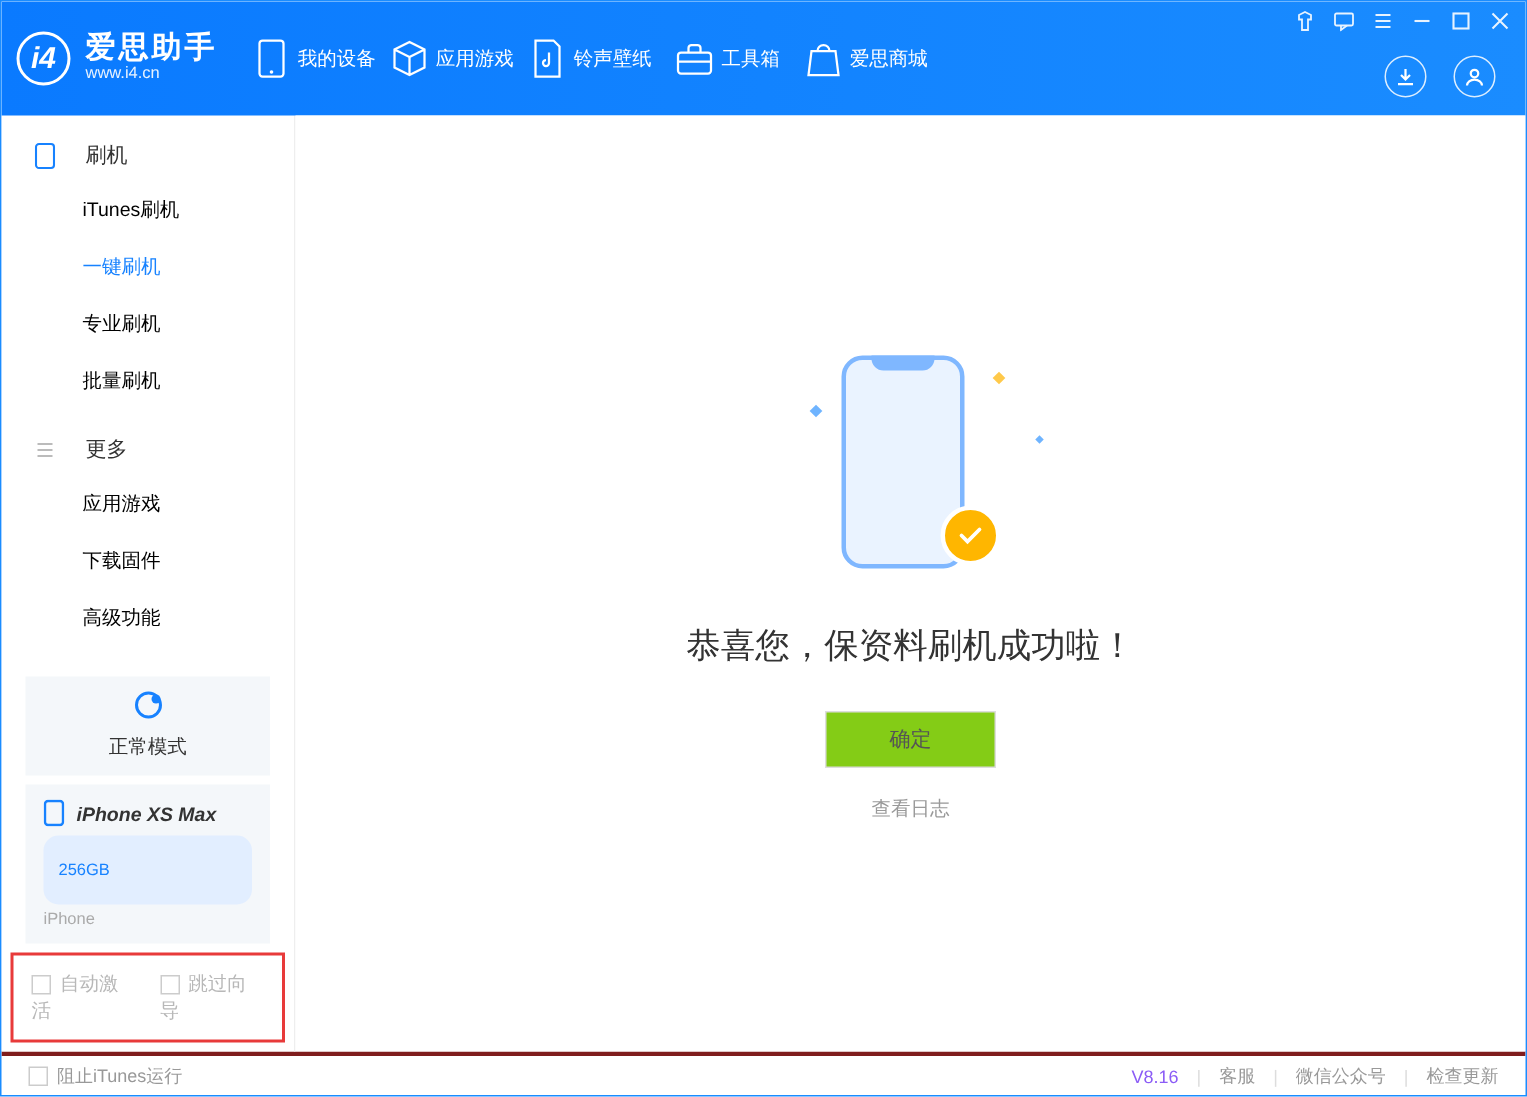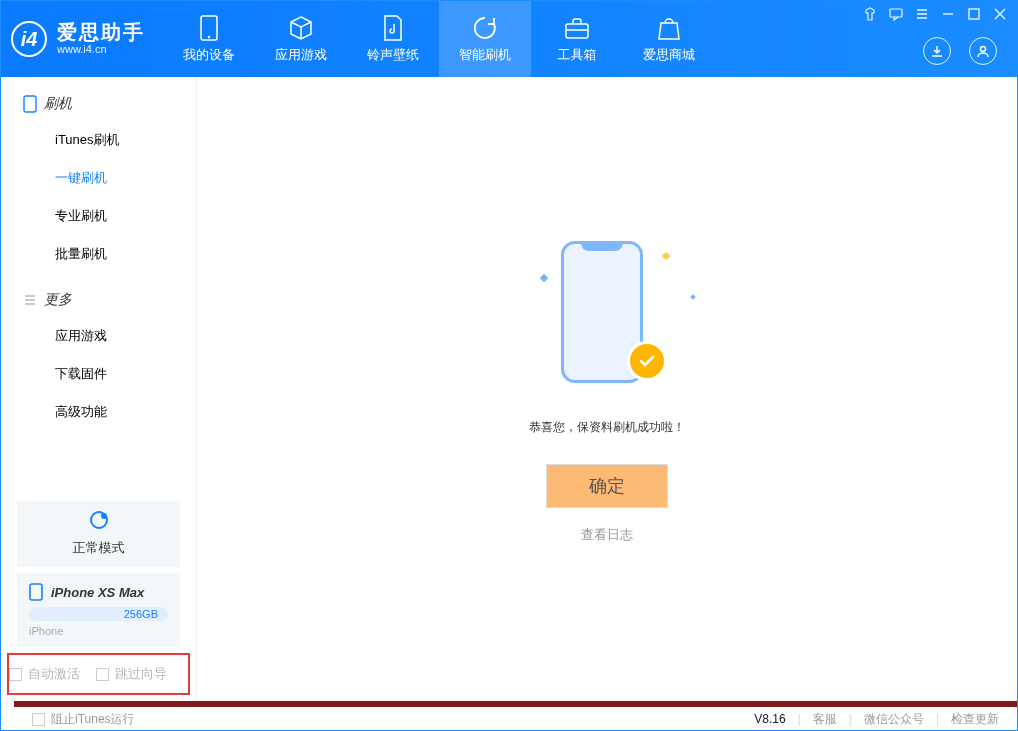--- a/index.html
+++ b/index.html
@@ -7,70 +7,70 @@
 
 
 .header { height: 76px; background: linear-gradient(to right, #0a7aff, #1a8cff); display: flex; align-items: center; position: relative; color: #fff; }
 .logo-area { display: flex; align-items: flex-start; padding: 0 18px 0 10px; }
 .logo-circle { width: 36px; height: 36px; border: 2.5px solid #fff; border-radius: 50%; display: flex; align-items: center; justify-content: center; font-weight: bold; font-size: 20px; margin-right: 10px; font-style: italic; }
 .logo-text { display: flex; flex-direction: column; line-height: 1.1; }
 .logo-title { font-size: 20px; font-weight: bold; letter-spacing: 2px; }
 .logo-sub { font-size: 11px; opacity: 0.9; }
 
 .nav-tabs { display: flex; height: 100%; }
-.nav-tab { width: 92px; height: 100%; display: flex; flex-direction: column; align-items: center; justify-content: center; gap: 5px; cursor: pointer; font-size: 13px; }
+.nav-tab { width: 92px; height: 100%; display: flex; flex-direction: row; align-items: center; justify-content: center; gap: 5px; cursor: pointer; font-size: 13px; }
 .nav-tab.active { background: rgba(255,255,255,0.18); }
 .nav-icon { width: 26px; height: 26px; display: flex; align-items: center; justify-content: center; }
 
 .window-controls { position: absolute; top: 6px; right: 10px; display: flex; gap: 12px; align-items: center; }
 .window-controls .wc { width: 14px; height: 14px; cursor: pointer; opacity: 0.9; display:flex; align-items:center; justify-content:center; }
 
 .header-actions { position: absolute; right: 20px; bottom: 12px; display: flex; gap: 18px; align-items: center; }
 .hact { width: 28px; height: 28px; border: 1.5px solid rgba(255,255,255,0.85); border-radius: 50%; display:flex; align-items:center; justify-content:center; cursor:pointer; }
 
 
 .body { display: flex; height: 624px; }
 
 .sidebar { width: 196px; border-right: 1px solid #eee; display: flex; flex-direction: column; background:#fff; }
-.side-section-title { display: flex; align-items: center; gap: 7px; padding: 18px 22px 8px 22px; font-size: 14px; color: #333; font-style: italic; }
+.side-section-title { display: flex; align-items: center; gap: 20px; padding: 18px 22px 8px 22px; font-size: 14px; color: #333; }
 .side-item { padding: 10px 22px 10px 54px; font-size: 13px; color: #000000; cursor: pointer; }
 .side-item.active { color: #1782ff; }
 
 .device-panel { margin-top: auto; }
 .mode-box, .device-box { background: #f4f7fa; margin: 6px 16px; padding: 10px 12px; font-size: 13px; color: #333; display:flex; flex-direction:column; gap:4px; }
 .mode-box { flex-direction: column; align-items:center; gap:10px; }
 .mode-icn { width:18px; height:18px; border:2px solid #1782ff; border-radius:50%; position:relative; }
 .mode-icn::after { content:""; position:absolute; width:6px; height:6px; background:#1782ff; border-radius:50%; top:0; right:-1px; }
 .dev-name { font-weight: bold; display:flex; align-items:center; gap:8px;font-style:italic; }
-.dev-badge { display:inline-block; background:#e2eeff; color:#1782ff; font-size:11px; border-radius:10px; padding:1px 10px; margin-top:2px;text-align:right; }
+.dev-badge { display:inline-block; background:#e2eeff; color:#1782ff; font-size:11px; border-radius:10px; padding:17px 10px; margin-top:2px; }
 .dev-sub { color:#aaa; font-size:11px; }
 
-.highlight-box { border: 2px solid #e83a3a; margin: 6px 6px 6px 6px; padding: 10px 0; display:flex; align-items:center; gap:16px; font-size:13px; color:#b8b8b8; }
+.highlight-box { border: 2px solid #e83a3a; margin: 6px 6px 6px 6px; padding: 10px 12px; display:flex; align-items:center; gap:16px; font-size:13px; color:#b8b8b8; }
 .chk { width:13px; height:13px; border:1px solid #ccc; display:inline-block; margin-right:6px; vertical-align:middle; }
 
 .main { flex: 1; position: relative; background:#fff; display:flex; flex-direction:column; align-items:center; justify-content:center; }
 .success-illust { width: 120px; height: 160px; position: relative; margin-bottom: 24px; }
 .phone-outline { position:absolute; left:14px; top:6px; width:82px; height:142px; border:3px solid #7fb7ff; border-radius:14px; background:#eaf3ff; }
 .phone-notch { position:absolute; left:34px; top:6px; width:42px; height:10px; background:#7fb7ff; border-radius:0 0 8px 8px; }
 .check-badge { position:absolute; right:0; bottom:14px; width:40px; height:40px; background:#ffb600; border-radius:50%; border:3px solid #fff; display:flex; align-items:center; justify-content:center; }
 .spark { position:absolute; width:6px; height:6px; background:#ffc94a; transform:rotate(45deg); }
 .spark.s1 { left:-6px; top:40px; background:#6fb4ff; }
 .spark.s2 { right:-2px; top:18px; }
 .spark.s3 { right:-28px; top:60px; background:#6fb4ff; width:4px; height:4px; }
 
-.success-text { font-size: 12px; color:#333; margin-bottom: 28px; }
-.ok-btn { border:1px solid #ddd; background:#fdba74; padding: 9px 42px; font-size:18px; color:#555; cursor:pointer; margin-bottom:18px; }
+.success-text { font-size: 23px; color:#333; margin-bottom: 28px; }
+.ok-btn { border:1px solid #ddd; background:#84cc16; padding: 9px 42px; font-size:14px; color:#555; cursor:pointer; margin-bottom:18px; }
 .log-link { font-size:13px; color:#999; cursor:pointer; text-decoration:none; }
 
 
-.footer { height: 30px; border-top:6px solid #7f1d1d; display:flex; align-items:center; padding:12px 18px; font-size:12px; color:#999;margin-left:13px; }
+.footer { height: 30px; border-top:3px solid #7f1d1d; display:flex; align-items:center; padding:12px 18px; font-size:12px; color:#999; }
 .footer-left { display:flex; align-items:center; }
 .footer-right { margin-left:auto; display:flex; align-items:center; gap:12px; }
 .footer-sep { color:#ddd; }
-.ver { color:#0f172a; }
+.ver { color:#8b5cf6; }
 .flink { cursor:pointer;text-align:center; }
 
 svg { display:block; }
 </style>
 </head>
 <body>
 
 <div class="header">
   <div class="logo-area">
     <div class="logo-circle">i4</div>
@@ -99,29 +99,20 @@
       <span>应用游戏</span>
     </div>
     <div class="nav-tab">
       <span class="nav-icon">
         <svg width="22" height="26" viewBox="0 0 22 26">
             <path d="M3 1 H15 L19 5 V25 H3 Z" fill="none" stroke="#fff" stroke-width="1.5"></path>
             <path d="M12 9 v7 a2 2 0 1 1 -2 -2" fill="none" stroke="#fff" stroke-width="1.5"></path>
           </svg>
       </span>
       <span>铃声壁纸</span>
-    </div>
-    <div class="nav-tab active">
-      <span class="nav-icon">
-        <svg width="26" height="26" viewBox="0 0 26 26">
-            <path d="M13 3 a10 10 0 1 0 9 6" fill="none" stroke="#fff" stroke-width="1.8"></path>
-            <path d="M22 3 L22 9 L16 9" fill="none" stroke="#fff" stroke-width="1.8"></path>
-          </svg>
-      </span>
-      <span>智能刷机</span>
     </div>
     <div class="nav-tab">
       <span class="nav-icon">
         <svg width="26" height="24" viewBox="0 0 26 24">
             <rect x="2" y="8" width="22" height="14" rx="2" fill="none" stroke="#fff" stroke-width="1.5"></rect>
             <path d="M9 8 V5 a2 2 0 0 1 2 -2 h4 a2 2 0 0 1 2 2 V8 M2 14 H24" fill="none" stroke="#fff" stroke-width="1.5"></path>
           </svg>
       </span>
       <span>工具箱</span>
     </div>

